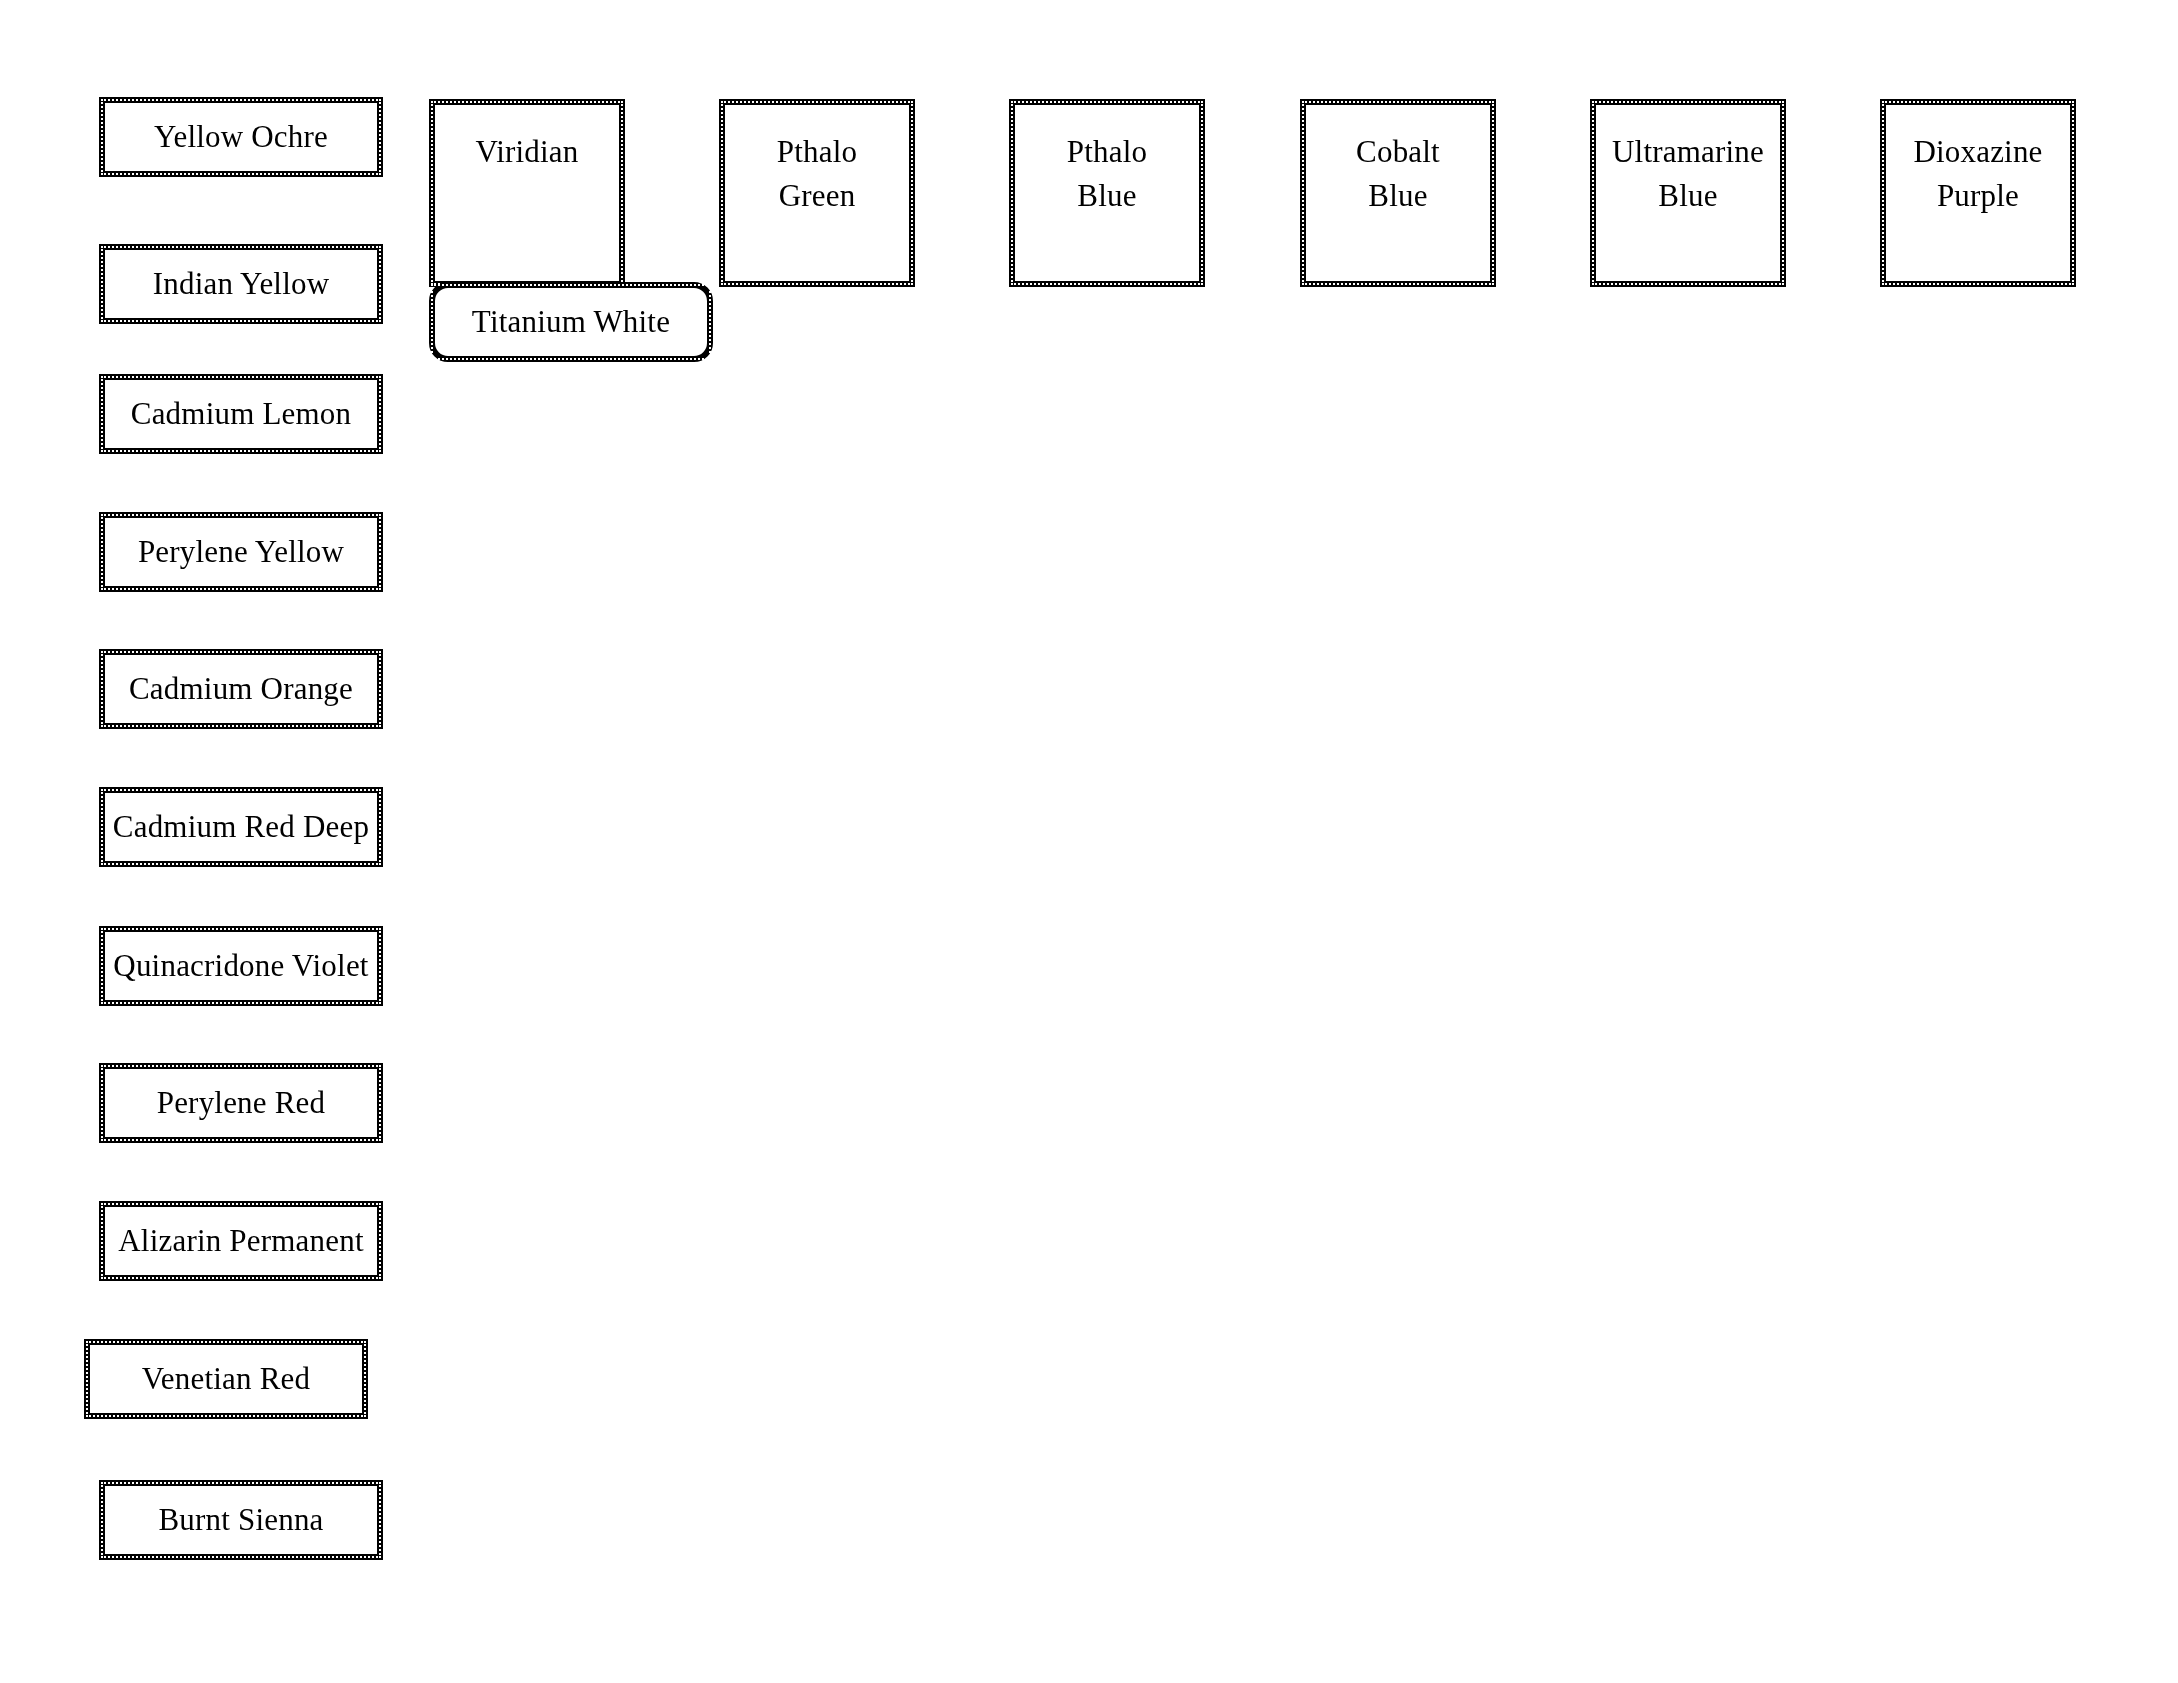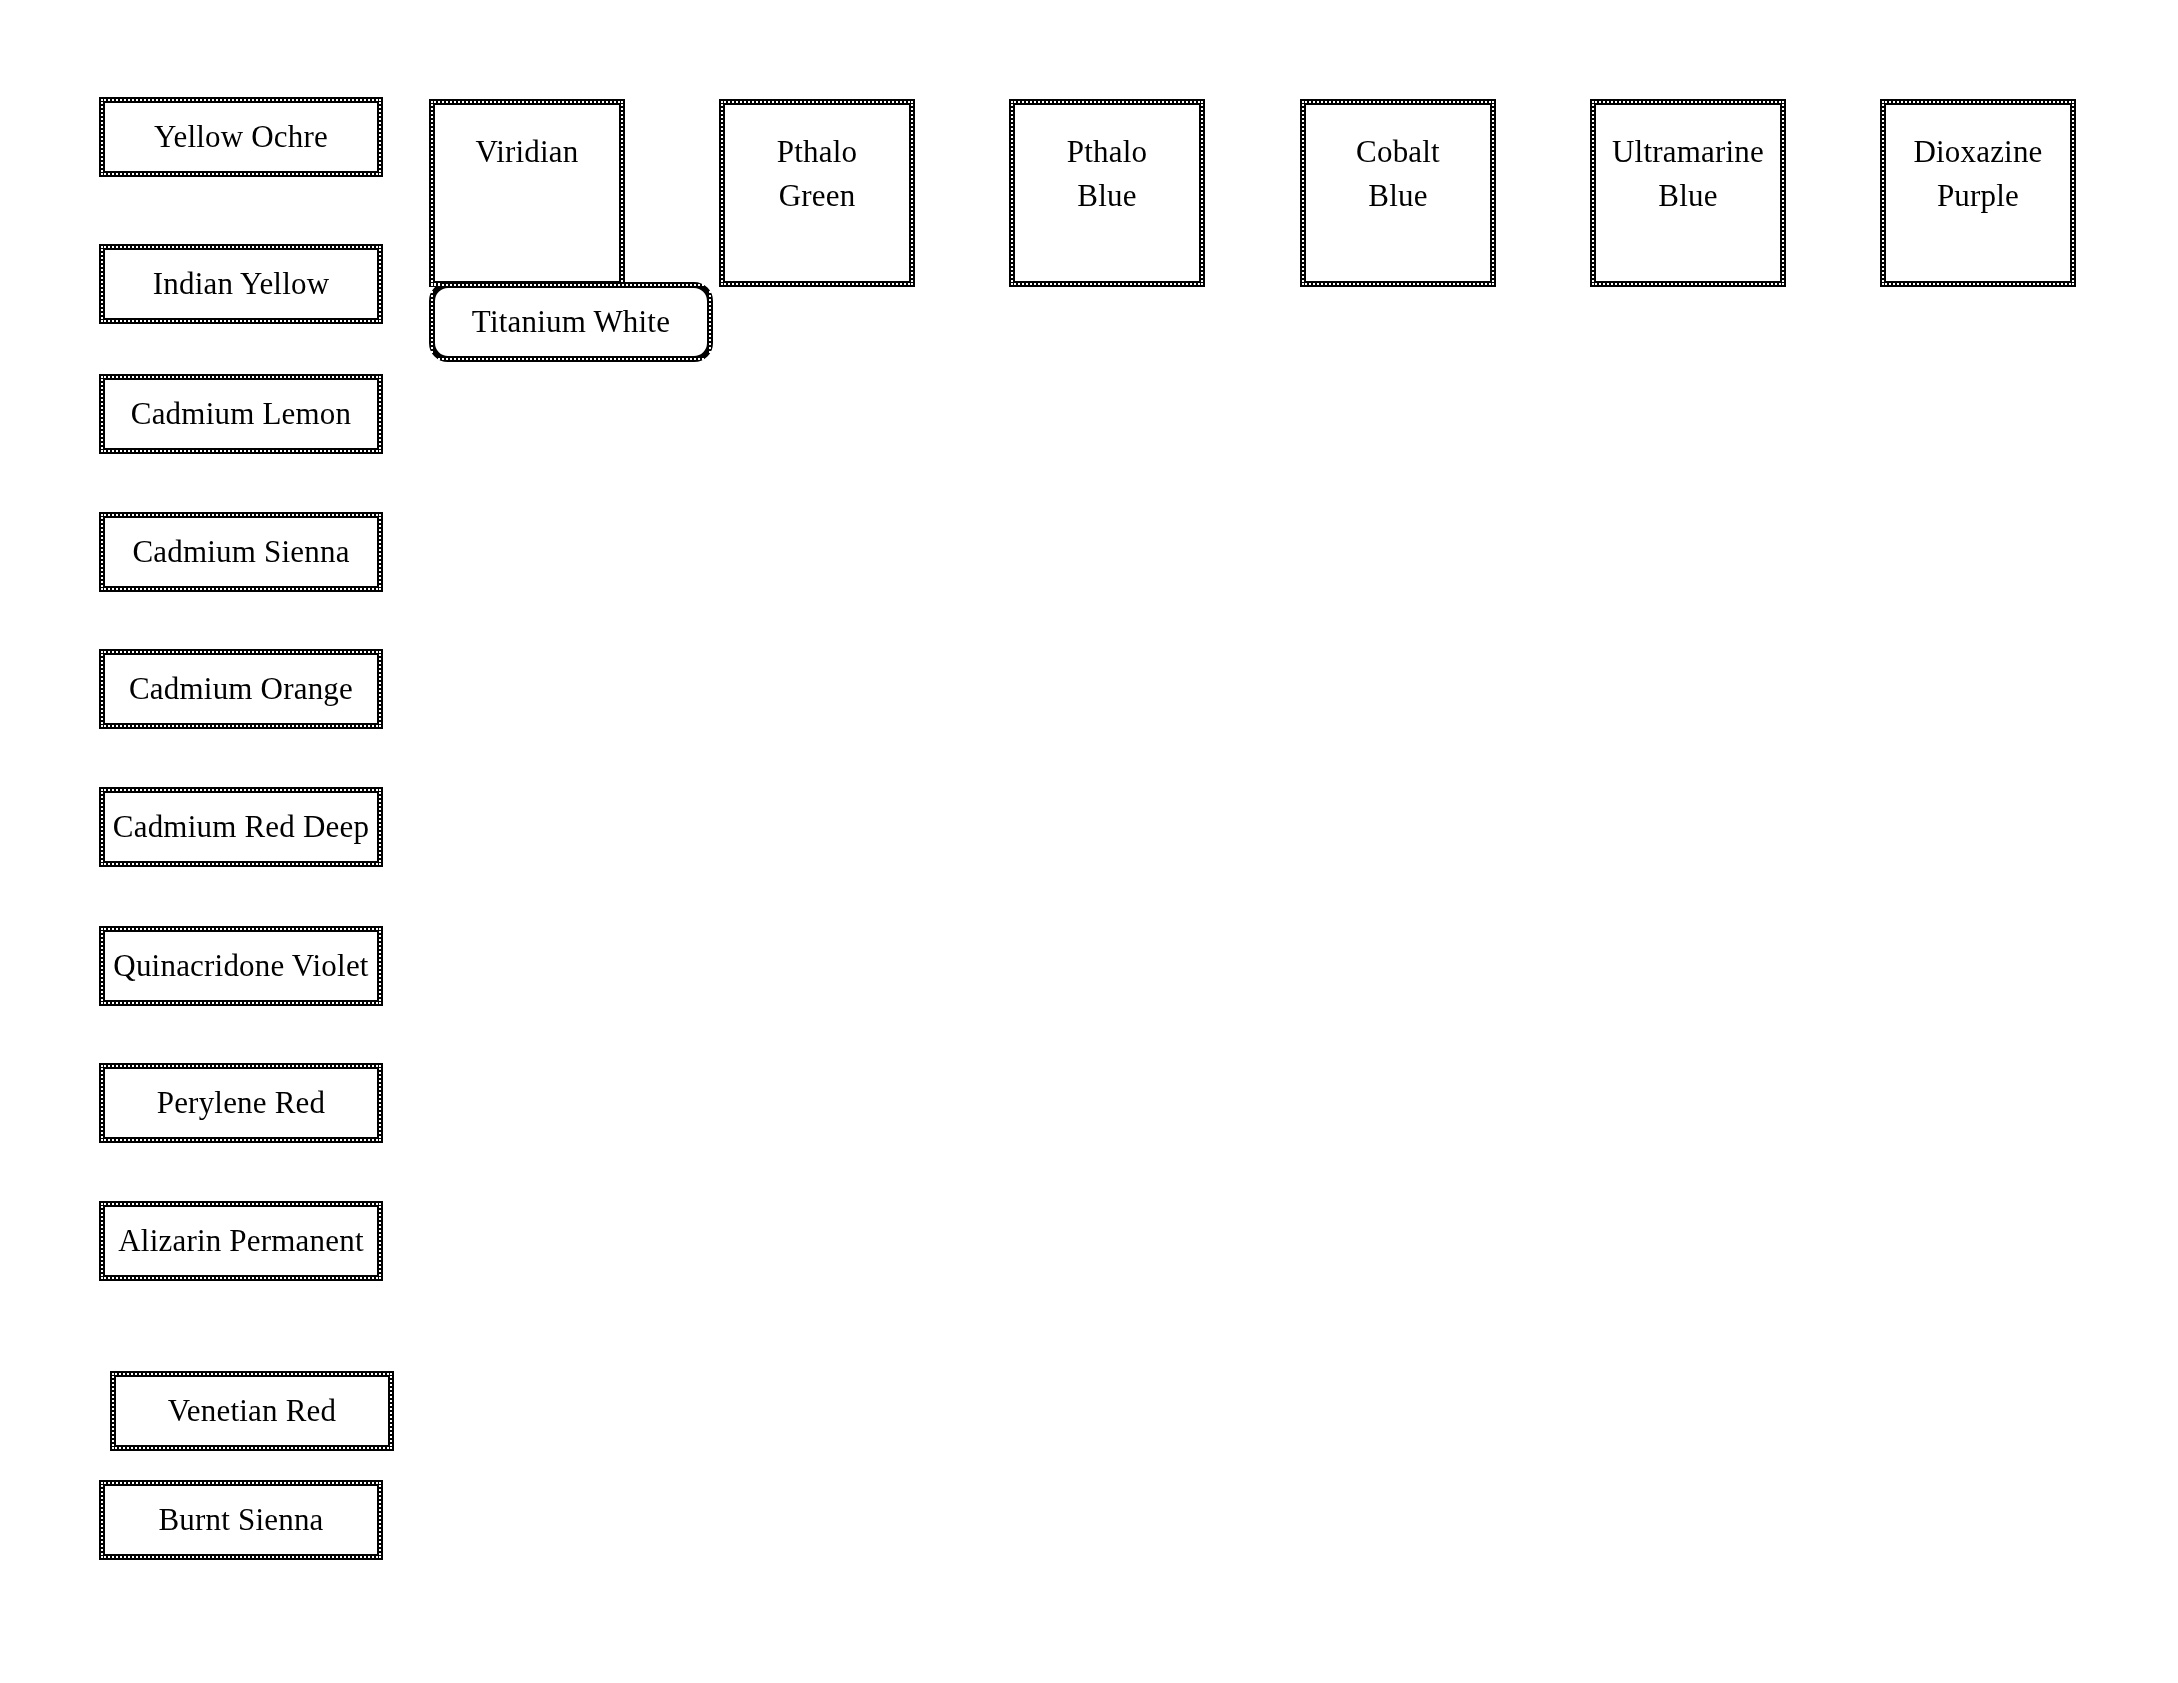--- a/index.html
+++ b/index.html
@@ -64,38 +64,38 @@
   <div class="box col" style="left:99px; top:97px;">
       <span class="lbl">Yellow Ochre</span>
     </div>
   <div class="box col" style="left:99px; top:244px;">
       <span class="lbl">Indian Yellow</span>
     </div>
   <div class="box col" style="left:99px; top:374px;">
       <span class="lbl">Cadmium Lemon</span>
     </div>
   <div class="box col" style="left:99px; top:512px;">
-      <span class="lbl">Cadmium Sienna</span>
+      <span class="lbl">Perylene Yellow</span>
     </div>
   <div class="box col" style="left:99px; top:649px;">
       <span class="lbl">Cadmium Orange</span>
     </div>
   <div class="box col" style="left:99px; top:787px;">
       <span class="lbl">Cadmium Red Deep</span>
     </div>
   <div class="box col" style="left:99px; top:926px;">
       <span class="lbl">Quinacridone Violet</span>
     </div>
   <div class="box col" style="left:99px; top:1063px;">
       <span class="lbl">Perylene Red</span>
     </div>
   <div class="box col" style="left:99px; top:1201px;">
       <span class="lbl">Alizarin Permanent</span>
     </div>
-  <div class="box col" style="left:110px; top:1339px;margin-top:32px;">
+  <div class="box col" style="left:84px; top:1339px;">
       <span class="lbl">Venetian Red</span>
     </div>
   <div class="box col" style="left:99px; top:1480px;">
       <span class="lbl">Burnt Sienna</span>
     </div>
 
   <div class="box top" style="left:429px;  top:99px;">
       <span class="lbl">Viridian</span>
     </div>
   <div class="box top" style="left:719px;  top:99px;">

